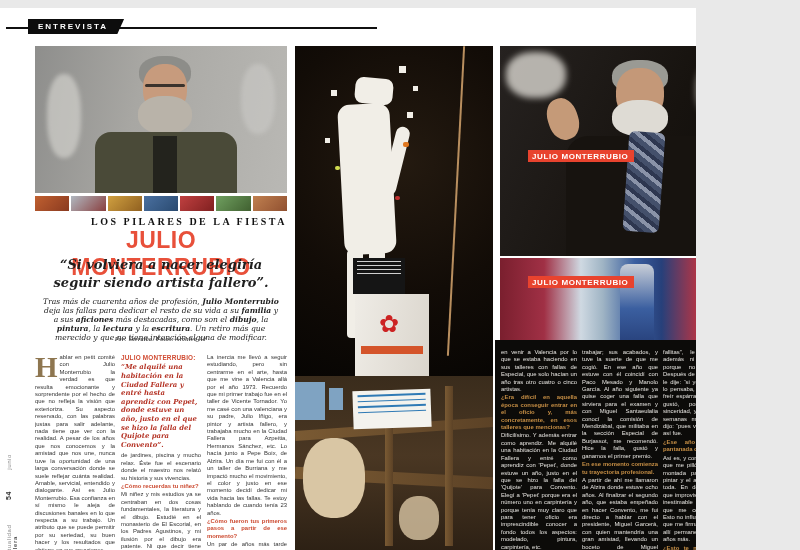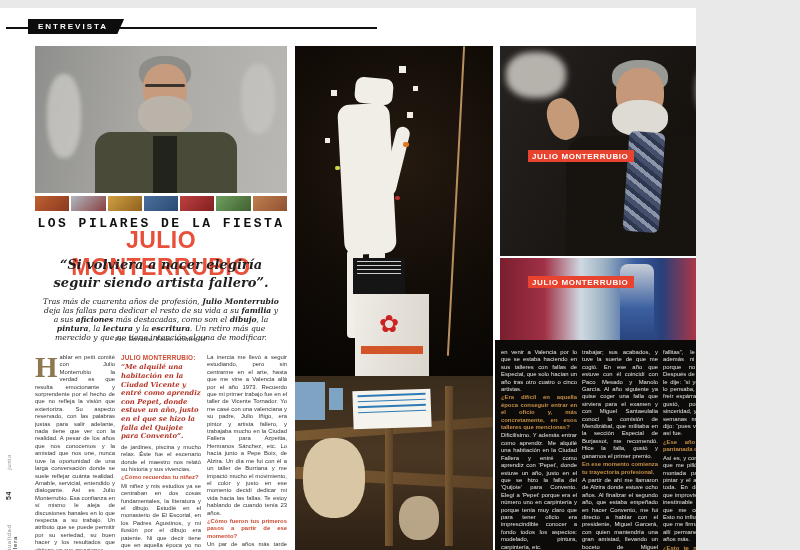--- a/index.html
+++ b/index.html
@@ -13,22 +13,22 @@
        letter-spacing:2px;padding:3px 16px 3px 10px;clip-path:polygon(0 0,100% 0,93% 100%,0 100%);}
 
   
   .photo{overflow:hidden;}
   .portrait{left:35px;top:38px;width:252px;height:147px;background:linear-gradient(100deg,#8e8e8c 0%,#a8a7a3 40%,#b9b8b4 100%);}
   .blob{position:absolute;border-radius:45%;}
   .filmstrip{left:35px;top:188px;width:252px;height:15px;display:flex;gap:2px;}
   .filmstrip div{flex:1;}
 
   
-  .kicker{left:35px;top:208px;width:252px;text-align:center;font-family:Liberation Mono, monospace;
-          font-weight:bold;font-size:13px;letter-spacing:2.5px;color:#111;}
+  .kicker{left:35px;top:208px;width:252px;text-align:right;font-family:Liberation Serif, serif;
+          font-weight:bold;font-size:10px;letter-spacing:2.5px;color:#111;}
   .title{left:35px;top:219px;width:252px;text-align:center;font-weight:bold;font-size:23px;
          letter-spacing:.5px;color:#e8503a;}
   .subtitle{left:46px;top:248px;width:230px;text-align:center;font-family:"DejaVu Serif",serif;
          font-style:italic;font-weight:bold;font-size:13px;line-height:17.5px;color:#1e1e1e;}
   .intro{left:41px;top:289px;width:240px;text-align:center;font-family:"DejaVu Serif",serif;
          font-style:italic;font-size:7.6px;line-height:9px;color:#222;}
   .byline{left:35px;top:328px;width:252px;text-align:center;font-family:"Liberation Serif",serif;
          font-style:italic;font-weight:bold;font-size:6px;color:#444;letter-spacing:.3px;}
 
   
@@ -118,21 +118,21 @@
   <div class="abs subtitle">“Si volviera a nacer elegiría seguir siendo artista fallero”.</div>
   <div class="abs intro">Tras más de cuarenta años de profesión, <b>Julio Monterrubio</b> deja las fallas para dedicar el resto de su vida a su <b>familia</b> y a sus <b>aficiones</b> más destacadas, como son el <b>dibujo</b>, la <b>pintura</b>, la <b>lectura</b> y la <b>escritura</b>. Un retiro más que merecido y que no tiene intención alguna de modificar.</div>
   <div class="abs byline">Por: Serralba. Fotos: Archivo AF</div>
 
   <div class="col col-l0">
       <div class="seg seg-drop"><span class="dropcap">H</span>ablar en petit comité con Julio Monterrubio la verdad es que resulta emocionante y sorprendente por el hecho de que no refleja la visión que exterioriza. Su aspecto reservado, con las palabras justas para salir adelante, nada tiene que ver con la realidad. A pesar de los años que nos conocemos y la amistad que nos une, nunca tuve la oportunidad de una larga conversación donde se suele reflejar cuánta realidad. Amable, servicial, entendido y dialogante. Así es Julio Monterrubio. Esa confianza en sí mismo le aleja de discusiones banales en lo que respecta a su trabajo. Un atributo que se puede permitir por su seriedad, su buen hacer y los resultados que obtiene en sus creaciones.</div>
       <div class="seg seg-p">Alzira es su reducto, sobre todo después de que haya decidido definitivamente 'colgar' sus trastos y cerrar su taller. Con Julio mantuvimos una charla rodeados</div>
     </div>
   <div class="col col-l1">
       <div class="seg seg-label">JULIO MONTERRUBIO:</div>
-      <div class="seg seg-leadquote">“Me alquilé una habitación en la Ciudad Vicente y entré como aprendiz con Pepet, donde estuve un año, justo en el que se hizo la falla del Quijote para Convento”.</div>
+      <div class="seg seg-leadquote">“Me alquilé una habitación en la Ciudad Fallera y entré hasta aprendiz con Pepet, donde estuve un año, justo en el que se hizo la falla del Quijote para Convento”.</div>
       <div class="seg seg-p">de jardines, piscina y mucho relax. Éste fue el escenario donde el maestro nos relató su historia y sus vivencias.</div>
       <div class="seg seg-q">¿Cómo recuerdas tu niñez?</div>
       <div class="seg seg-p">Mi niñez y mis estudios ya se centraban en dos cosas fundamentales, la literatura y el dibujo. Estudié en el monasterio de El Escorial, en los Padres Agustinos, y mi ilusión por el dibujo era patente. Ni que decir tiene que en aquella época yo no tenía ni idea de que existieran las fallas y menos que acabaría haciéndolas.</div>
     </div>
   <div class="col col-l2">
       <div class="seg seg-p">La inercia me llevó a seguir estudiando, pero sin centrarme en el arte, hasta que me vine a Valencia allá por el año 1973. Recuerdo que mi primer trabajo fue en el taller de Vicente Tornador. Yo me casé con una valenciana y su padre, Julio Iñigo, era pintor y artista fallero, y trabajaba mucho en la Ciudad Fallera para Azpeitia, Hermanos Sánchez, etc. Lo hacía junto a Pepe Boix, de Alzira. Un día me fui con él a un taller de Burriana y me impactó mucho el movimiento, el color y justo en ese momento decidí dedicar mi vida hacia las fallas. Te estoy hablando de cuando tenía 23 años.</div>
       <div class="seg seg-q">¿Cómo fueron tus primeros pasos a partir de ese momento?</div>
       <div class="seg seg-p">Un par de años más tarde conseguí mi primer trabajo en fallas con un artista de Alzira que se llamaba Ramón Primo. Estuve unos dos años y aprendí a hacer de todo lo relacionado con el taller. Pero yo estaba empeñado</div>
     </div>
 

